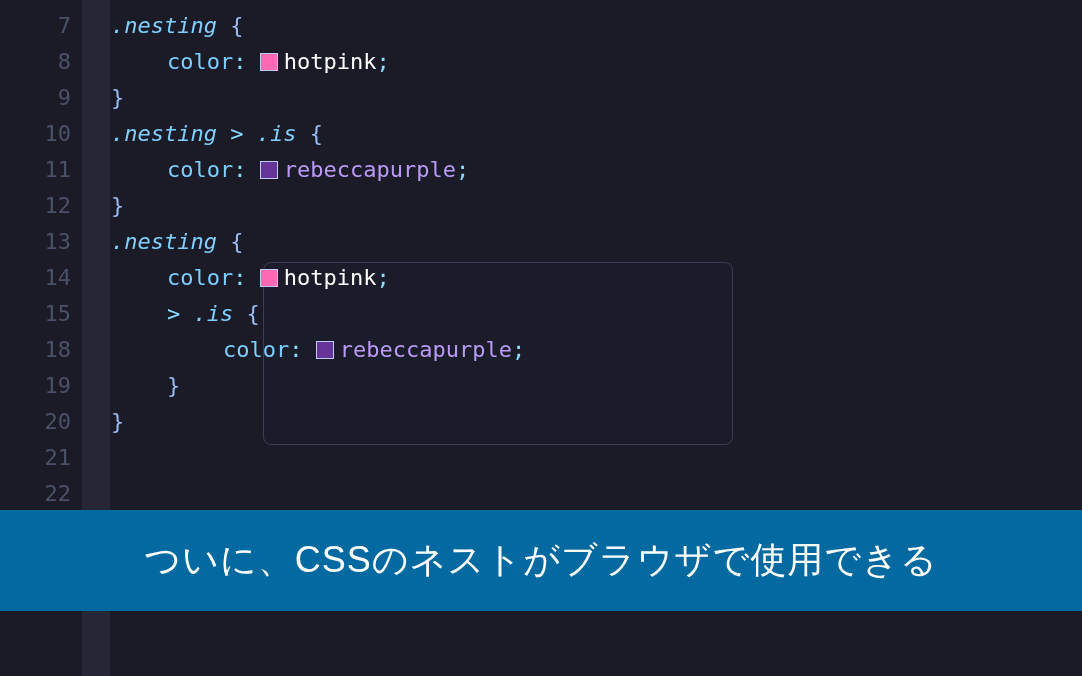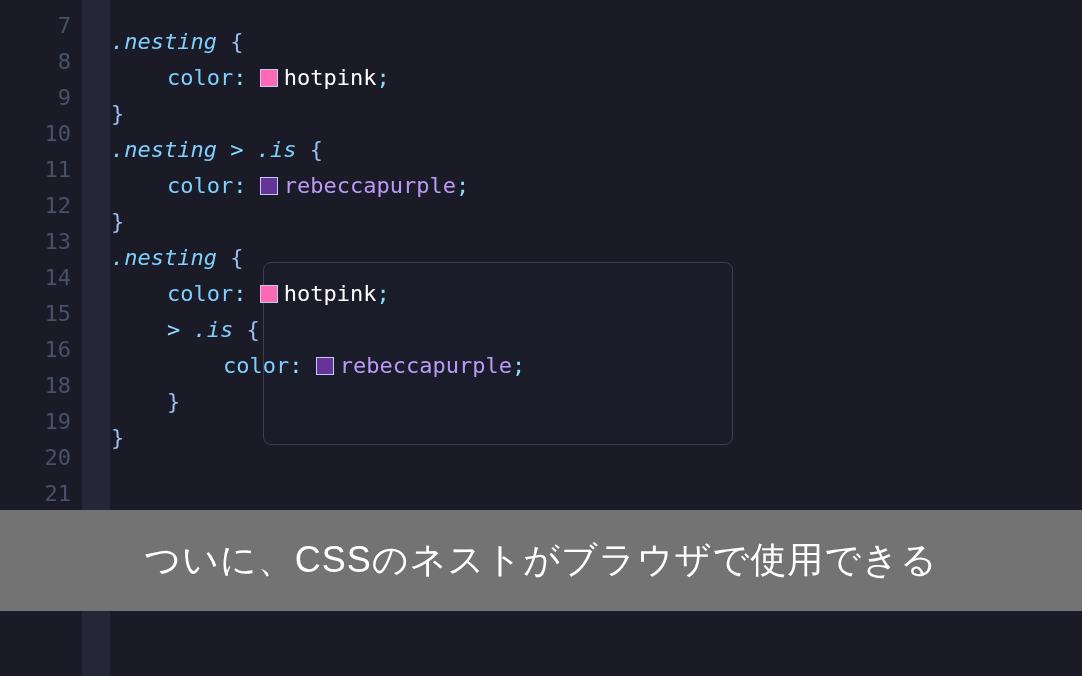--- a/index.html
+++ b/index.html
@@ -40,21 +40,21 @@
       color: #4a5168;
       text-align: right;
       padding-right: 34px;
       height: 36px;
       line-height: 36px;
       position: relative;
       z-index: 1;
     }
     .code-area {
       flex: 1;
-      padding-top: 24px;
+      padding-top: 8px;
       padding-left: 6px;
       position: relative;
     }
     .code-line {
       height: 36px;
       line-height: 36px;
       white-space: pre;
       position: relative;
     }
     .indent-1 { padding-left: 56px; }
@@ -88,21 +88,21 @@
       width: 470px;
       height: 183px;
       z-index: 0;
       pointer-events: none;
     }
     .banner {
       position: absolute;
       bottom: 65px;
       left: 0;
       right: 0;
-      background: #737373;
+      background: #0369a1;
       color: #ffffff;
       font-family: 'Hiragino Sans', 'Meiryo', sans-serif;
       font-size: 36px;
       font-weight: 300;
       text-align: center;
       padding: 26px 20px;
       z-index: 10;
       letter-spacing: 1px;
     }
   </style>
@@ -113,21 +113,20 @@
   <div class="gutter">
     <div class="line-number">7</div>
     <div class="line-number">8</div>
     <div class="line-number">9</div>
     <div class="line-number">10</div>
     <div class="line-number">11</div>
     <div class="line-number">12</div>
     <div class="line-number">13</div>
     <div class="line-number">14</div>
     <div class="line-number">15</div>
-    <div class="line-number">16</div>
     <div class="line-number">18</div>
     <div class="line-number">19</div>
     <div class="line-number">20</div>
     <div class="line-number">21</div>
     <div class="line-number">22</div>
   </div>
 
   <div class="code-area">
     <div class="highlight-box"></div>
 

